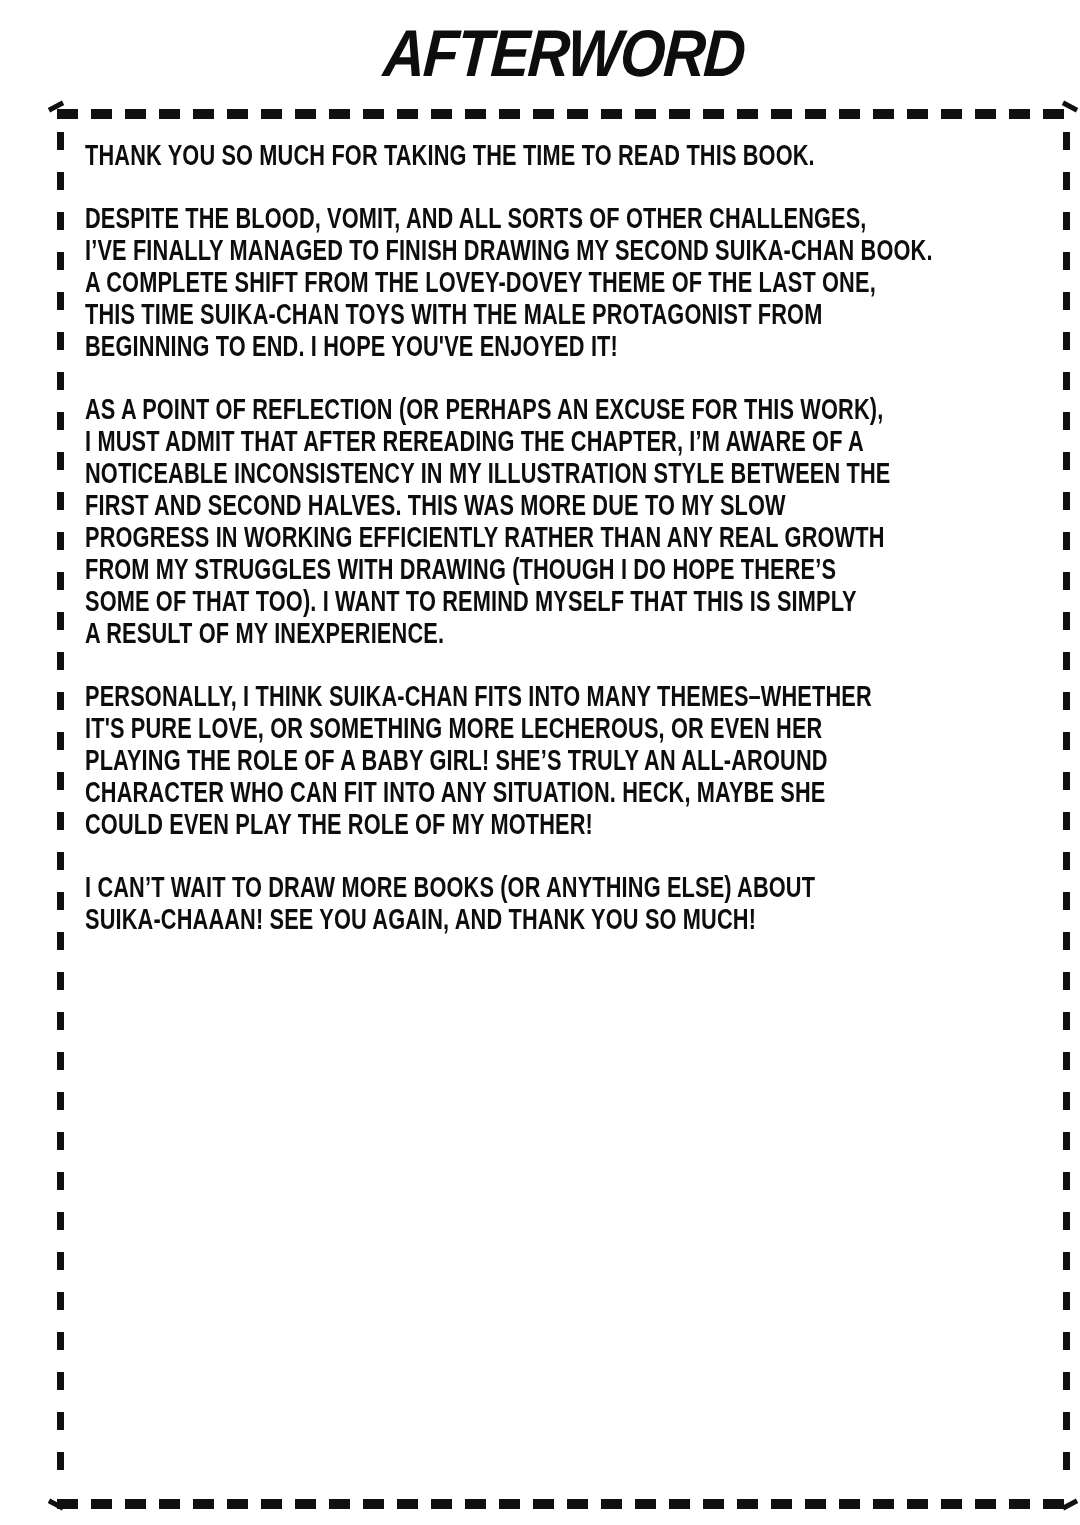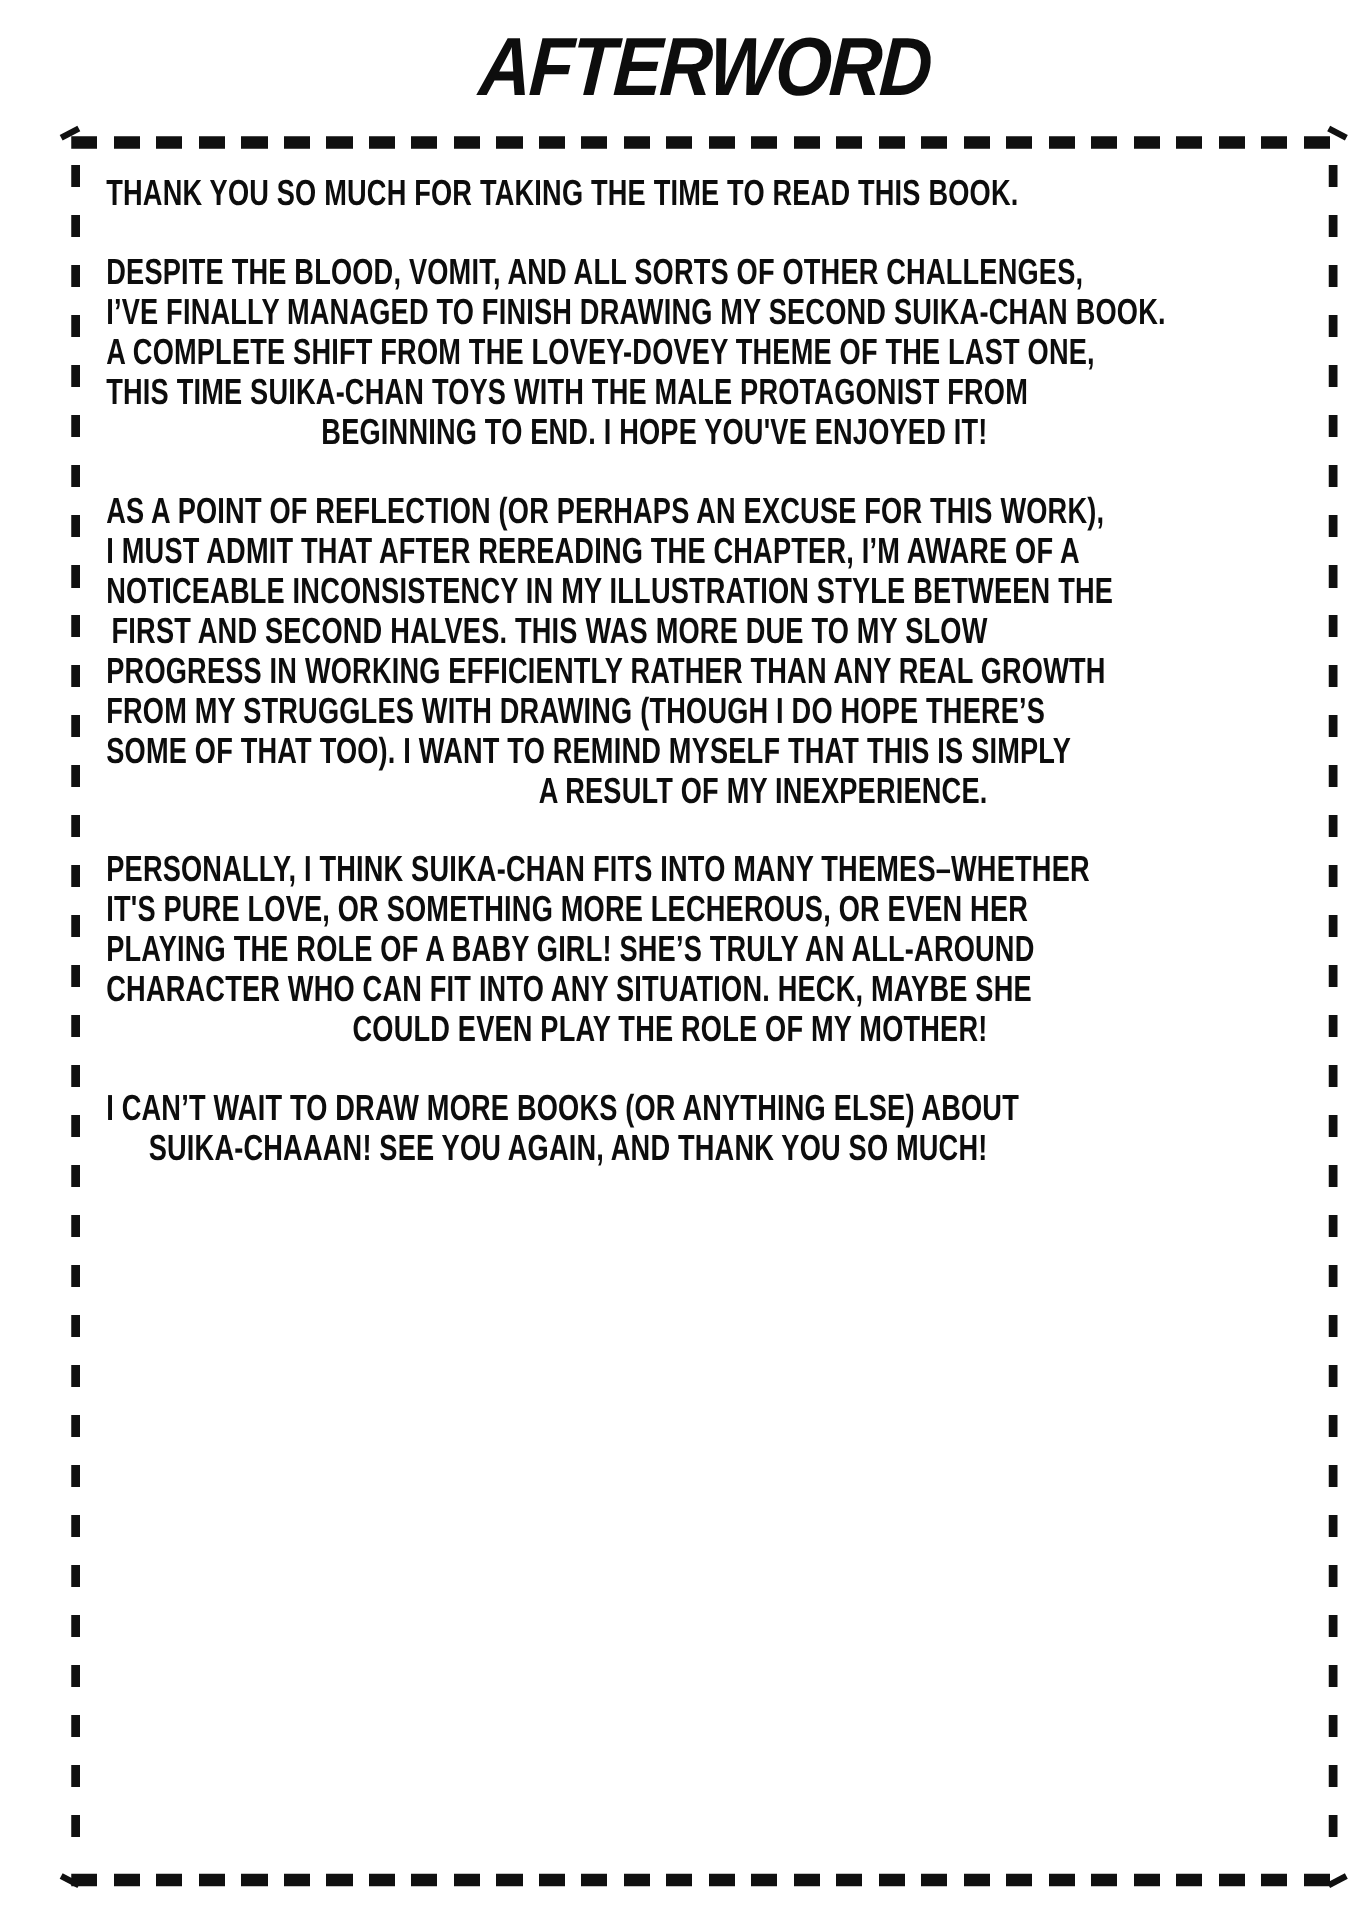--- a/index.html
+++ b/index.html
@@ -73,21 +73,20 @@
 
   
   .afterword-body {
     position: absolute;
     left: 85px;
     top: 139px;
     width: 940px;
   }
   .paragraph {
     margin: 0 0 31px 0;
-    text-align: right;
   }
   .paragraph:last-child { margin-bottom: 12px; }
   .text-line {
     font-size: 29px;
     line-height: 32px;
     font-weight: 700;
     letter-spacing: 0.2px;
     white-space: nowrap;
     transform: scaleX(0.75);
     transform-origin: 0 50%;

